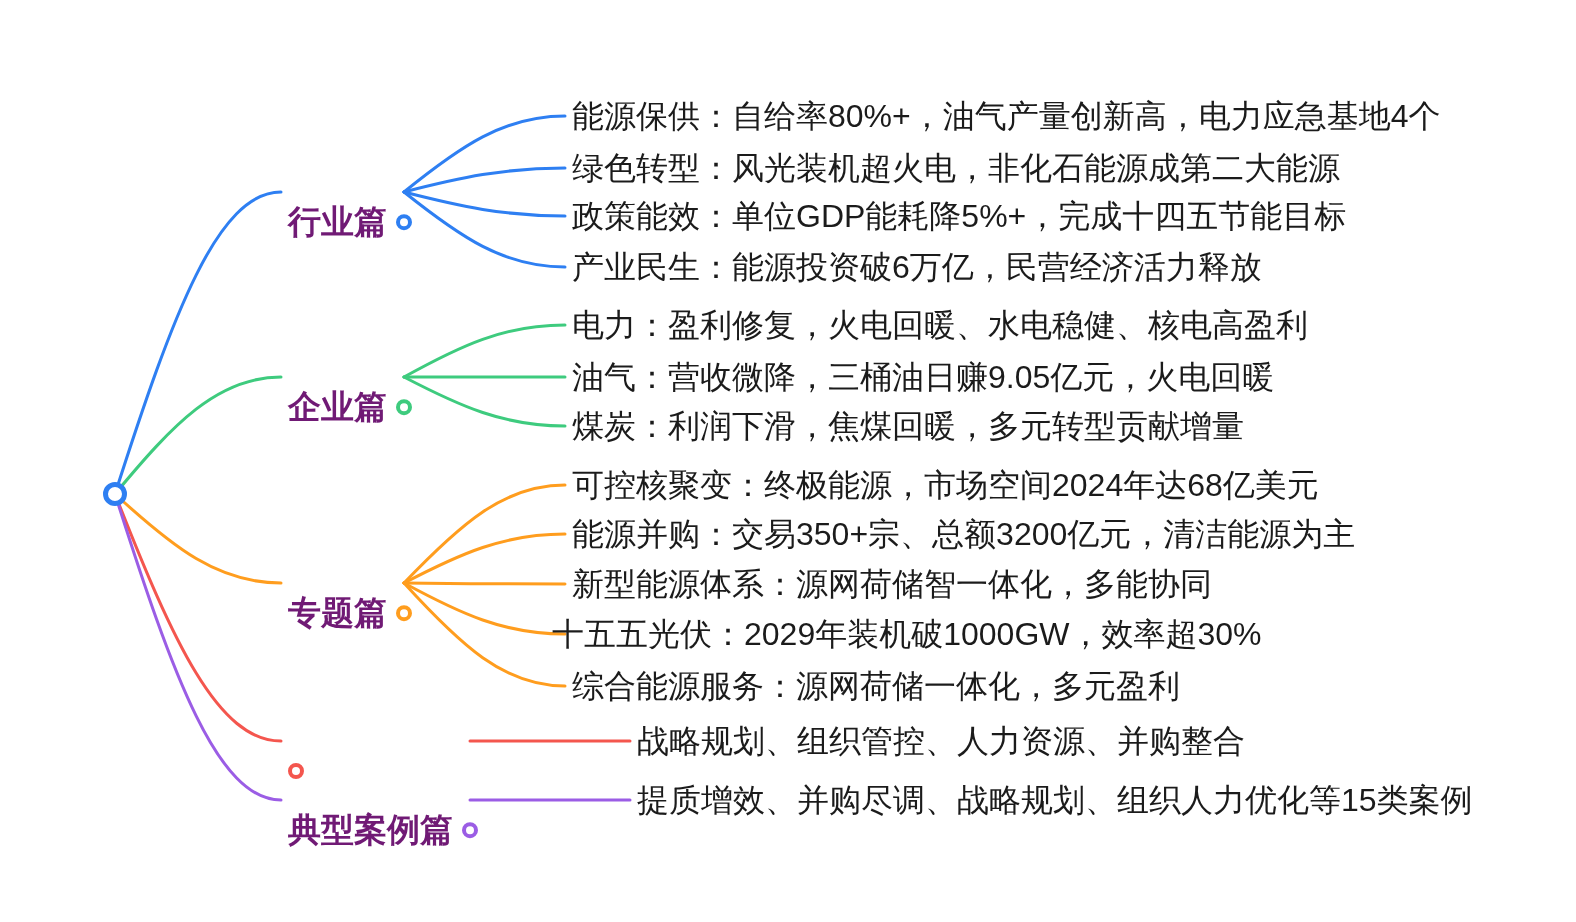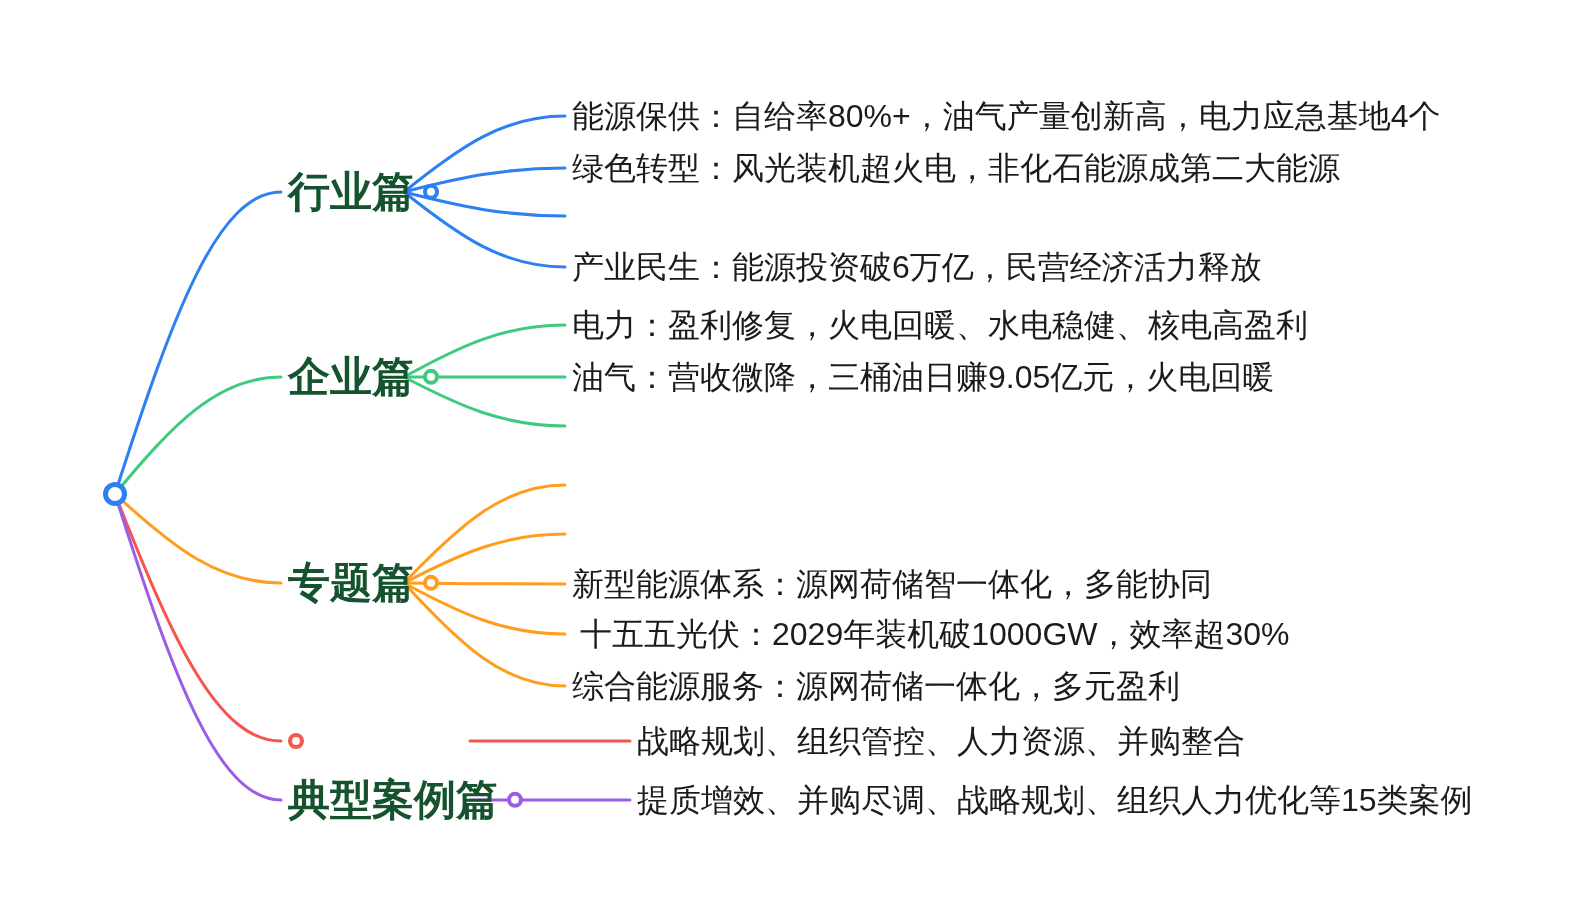--- a/index.html
+++ b/index.html
@@ -21,22 +21,23 @@
     position: absolute;
     transform: translateY(-50%);
     white-space: nowrap;
     line-height: 1.2;
   }
   .branch {
     display: flex;
     align-items: center;
     gap: 9px;
     font-weight: 700;
-    font-size: 42px;
-    color: #14532d;
+    font-size: 33px;
+    color: #701a75;
+    margin-top: 30px;
   }
   .leaf {
     font-size: 32px;
     font-weight: 400;
     color: #1b1b1b;
   }
   .junction {
     width: 16px;
     height: 16px;
     border-radius: 50%;
@@ -104,26 +105,30 @@
     <span class="junction" style="border-color: rgb(244, 86, 78);"></span>
   </div>
 
   <div class="node branch" style="left:288px; top:800px">
     <span class="branch-label">典型案例篇</span>
     <span class="junction" style="border-color: rgb(155, 93, 229);"></span>
   </div>
 
   <div class="node leaf" style="left:572px; top:116px">能源保供：自给率80%+，油气产量创新高，电力应急基地4个</div>
   <div class="node leaf" style="left:572px; top:168px">绿色转型：风光装机超火电，非化石能源成第二大能源</div>
+  <div class="node leaf" style="left:572px; top:216px">政策能效：单位GDP能耗降5%+，完成十四五节能目标</div>
   <div class="node leaf" style="left:572px; top:267px">产业民生：能源投资破6万亿，民营经济活力释放</div>
 
   <div class="node leaf" style="left:572px; top:325px">电力：盈利修复，火电回暖、水电稳健、核电高盈利</div>
   <div class="node leaf" style="left:572px; top:377px">油气：营收微降，三桶油日赚9.05亿元，火电回暖</div>
+  <div class="node leaf" style="left:572px; top:426px">煤炭：利润下滑，焦煤回暖，多元转型贡献增量</div>
 
+  <div class="node leaf" style="left:572px; top:485px">可控核聚变：终极能源，市场空间2024年达68亿美元</div>
+  <div class="node leaf" style="left:572px; top:534px">能源并购：交易350+宗、总额3200亿元，清洁能源为主</div>
   <div class="node leaf" style="left:572px; top:584px">新型能源体系：源网荷储智一体化，多能协同</div>
-  <div class="node leaf" style="left:580px; top:634px">十五五光伏：2029年装机破1000GW，效率超30%</div>
+  <div class="node leaf" style="left:552px; top:634px">十五五光伏：2029年装机破1000GW，效率超30%</div>
   <div class="node leaf" style="left:572px; top:686px">综合能源服务：源网荷储一体化，多元盈利</div>
 
   <div class="node leaf" style="left:637px; top:741px">战略规划、组织管控、人力资源、并购整合</div>
 
   <div class="node leaf" style="left:637px; top:800px">提质增效、并购尽调、战略规划、组织人力优化等15类案例</div>
 
 </div>
 
 </body></html>

